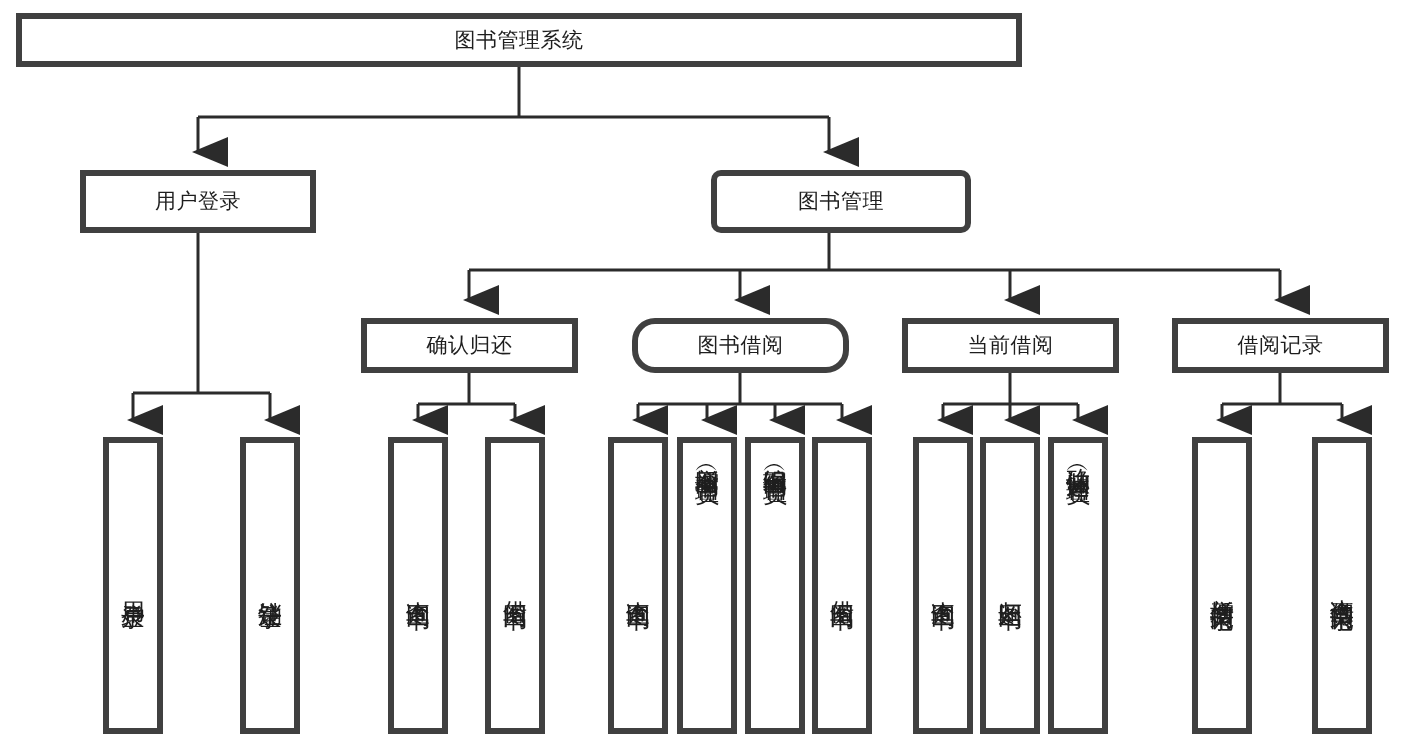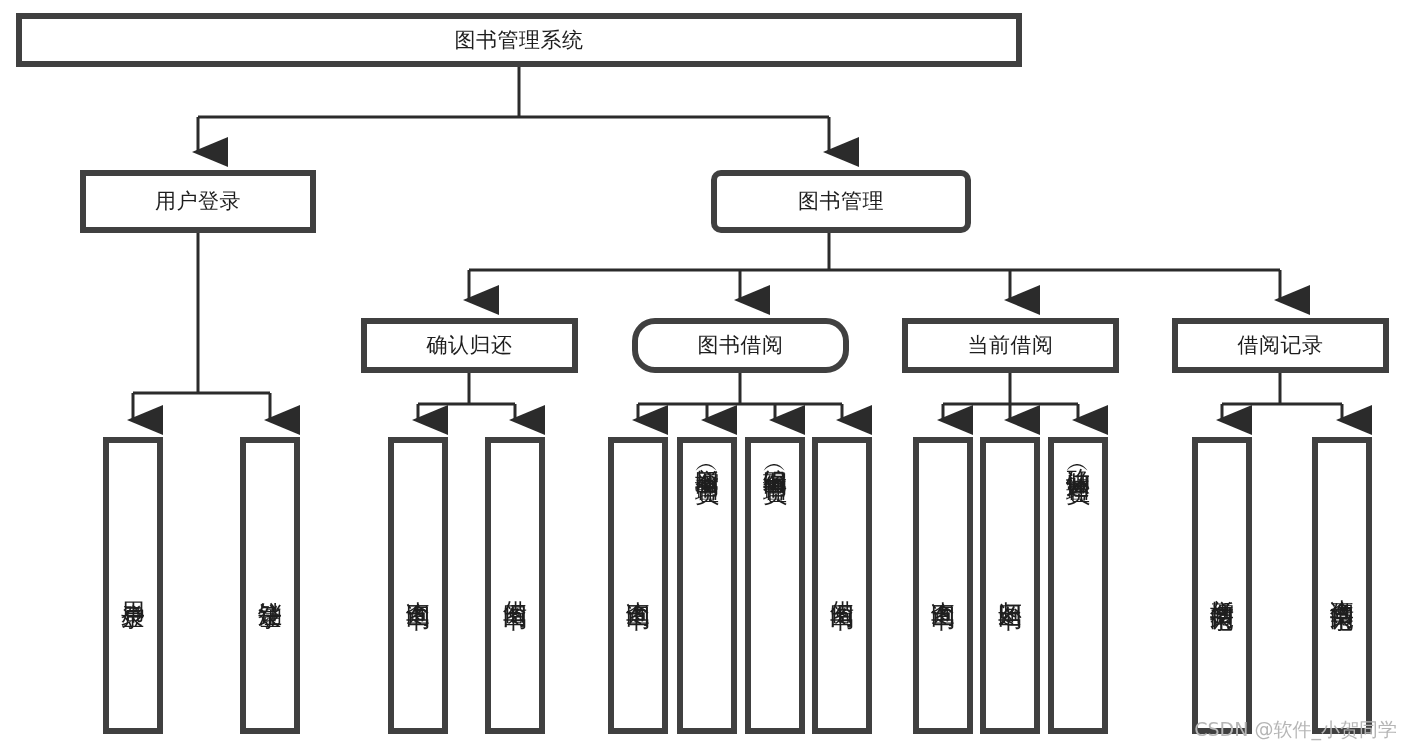--- a/index.html
+++ b/index.html
@@ -194,15 +194,14 @@
     <span class="lbl">确认归还（管理员）</span>
   </div>
 
   <div class="node vert centered" style="left:1192px; top:437px; width:60px; height:297px;">
     <span class="lbl">新增借阅记录</span>
   </div>
   <div class="node vert centered" style="left:1312px; top:437px; width:60px; height:297px;">
     <span class="lbl">查询借阅记录</span>
   </div>
 
-  <div id="watermark">CSDN @软件_小贺同学</div>
 
 </div>
 
 </body></html>

